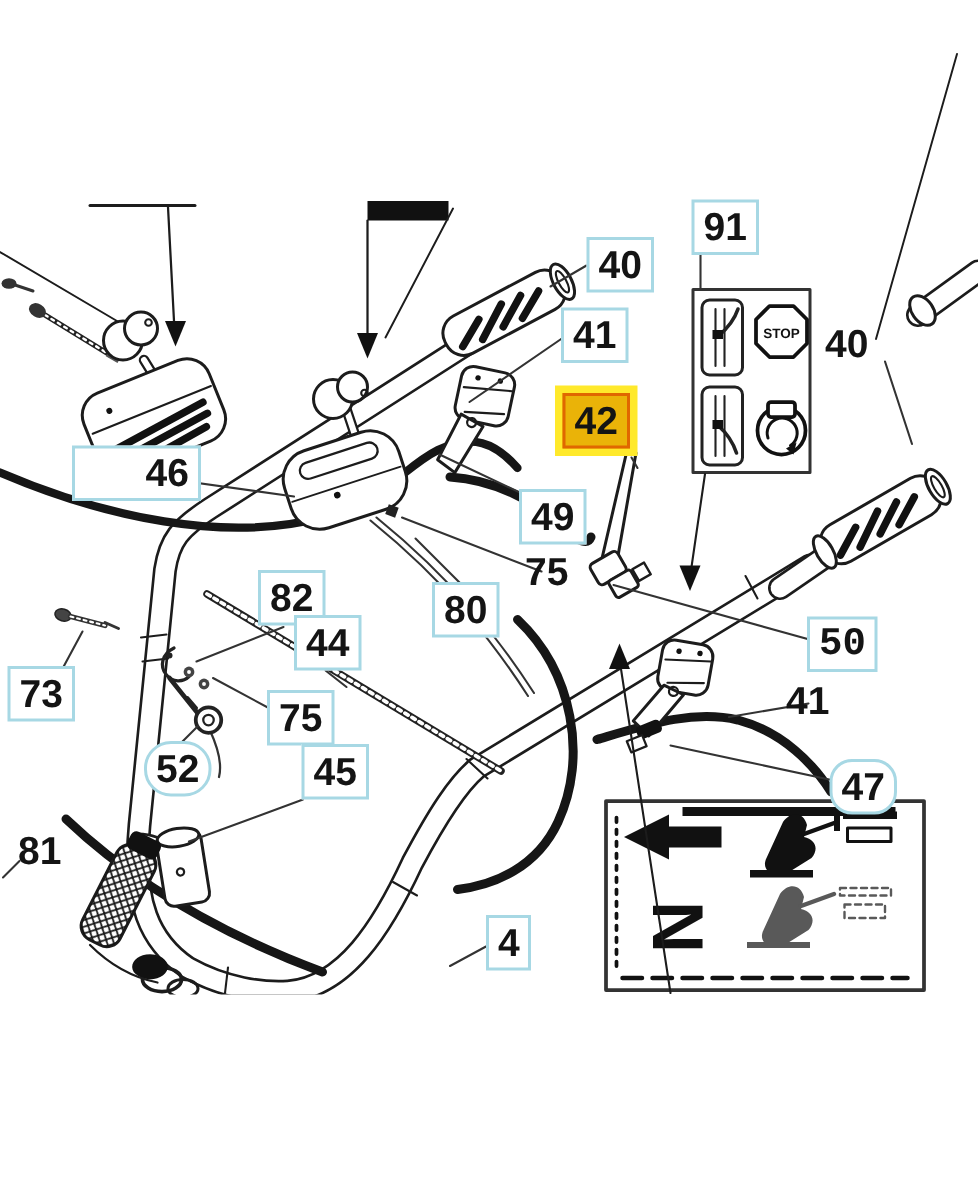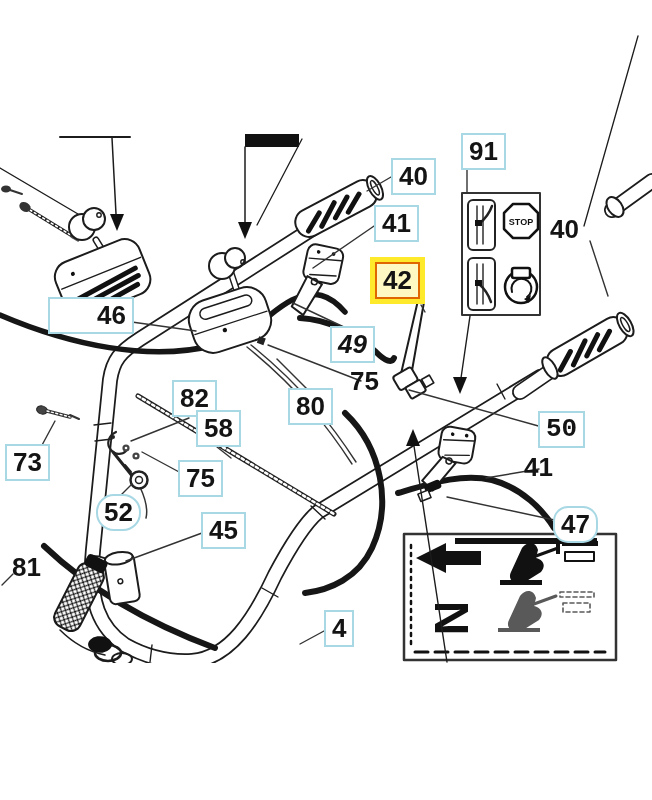--- a/index.html
+++ b/index.html
@@ -3,21 +3,21 @@
 <meta charset="utf-8">
 <style>
   html,body{margin:0;padding:0;background:#fff;}
   #stage{position:relative;width:652px;height:800px;background:#fff;overflow:hidden;
          font-family:"Liberation Sans",sans-serif;}
   #art{position:absolute;left:0;top:0;}
   .callout{position:absolute;font:bold 26px/1.05 "Liberation Sans",sans-serif;color:#141414;
            padding:3px 6px;white-space:nowrap;z-index:5;}
   .callout.boxed{border:2px solid #a7d8e4;background:#fff;}
   .callout.plain{padding:3px 2px;background:transparent;}
-  .callout.highlight{background:#fef9c3;border:2px solid #e06700;box-shadow:0 0 0 5px #ffe92b;}
+  .callout.highlight{background:#eab308;border:2px solid #e06700;box-shadow:0 0 0 5px #ffe92b;}
 </style>
 </head>
 <body>
 
 <div id="stage">
 
 <svg id="art" width="652" height="800" viewBox="0 0 652 800">
   <defs>
     <clipPath id="crop">
           <rect x="0" y="0" width="652" height="663"></rect>
@@ -276,29 +276,29 @@
   </g>
 </svg>
 
 <div id="callouts">
       <div class="callout boxed" style="left: 391px; top: 158px;">40</div>
       <div class="callout boxed" style="left: 374px; top: 205px;">41</div>
       <div class="callout highlight" style="left: 375px; top: 262px;">42</div>
       <div class="callout boxed" style="left: 461px; top: 133px;">91</div>
       <div class="callout plain" style="left: 548px; top: 213px;">40</div>
       <div class="callout boxed" style="left: 48px; top: 297px; padding-left: 47px;">46</div>
-      <div class="callout boxed" style="left: 330px; top: 326px; font-style: italic;">49</div>
+      <div class="callout boxed" style="left: 346px; top: 326px;">49</div>
       <div class="callout plain" style="left: 348px; top: 365px;">75</div>
       <div class="callout boxed" style="left: 288px; top: 388px;">80</div>
       <div class="callout boxed" style="left: 172px; top: 380px;">82</div>
-      <div class="callout boxed" style="left: 196px; top: 410px;">58</div>
+      <div class="callout boxed" style="left: 196px; top: 410px;">44</div>
       <div class="callout boxed" style="left: 5px; top: 444px;">73</div>
       <div class="callout boxed" style="left: 178px; top: 460px;">75</div>
       <div class="callout boxed" style="left: 96px; top: 494px; border-radius: 18px;">52</div>
-      <div class="callout boxed" style="left: 201px; top: 512px;">45</div>
+      <div class="callout boxed" style="left: 201px; top: 496px;">45</div>
       <div class="callout plain" style="left: 10px; top: 551px;">81</div>
       <div class="callout boxed" style="left: 538px; top: 411px; font-family: Liberation Mono, monospace;">50</div>
       <div class="callout plain" style="left: 522px; top: 451px;">41</div>
       <div class="callout boxed" style="left: 553px; top: 506px; border-radius: 15px;">47</div>
       <div class="callout boxed" style="left: 324px; top: 610px;">4</div>
     </div>
 
 </div>
 
 </body></html>

